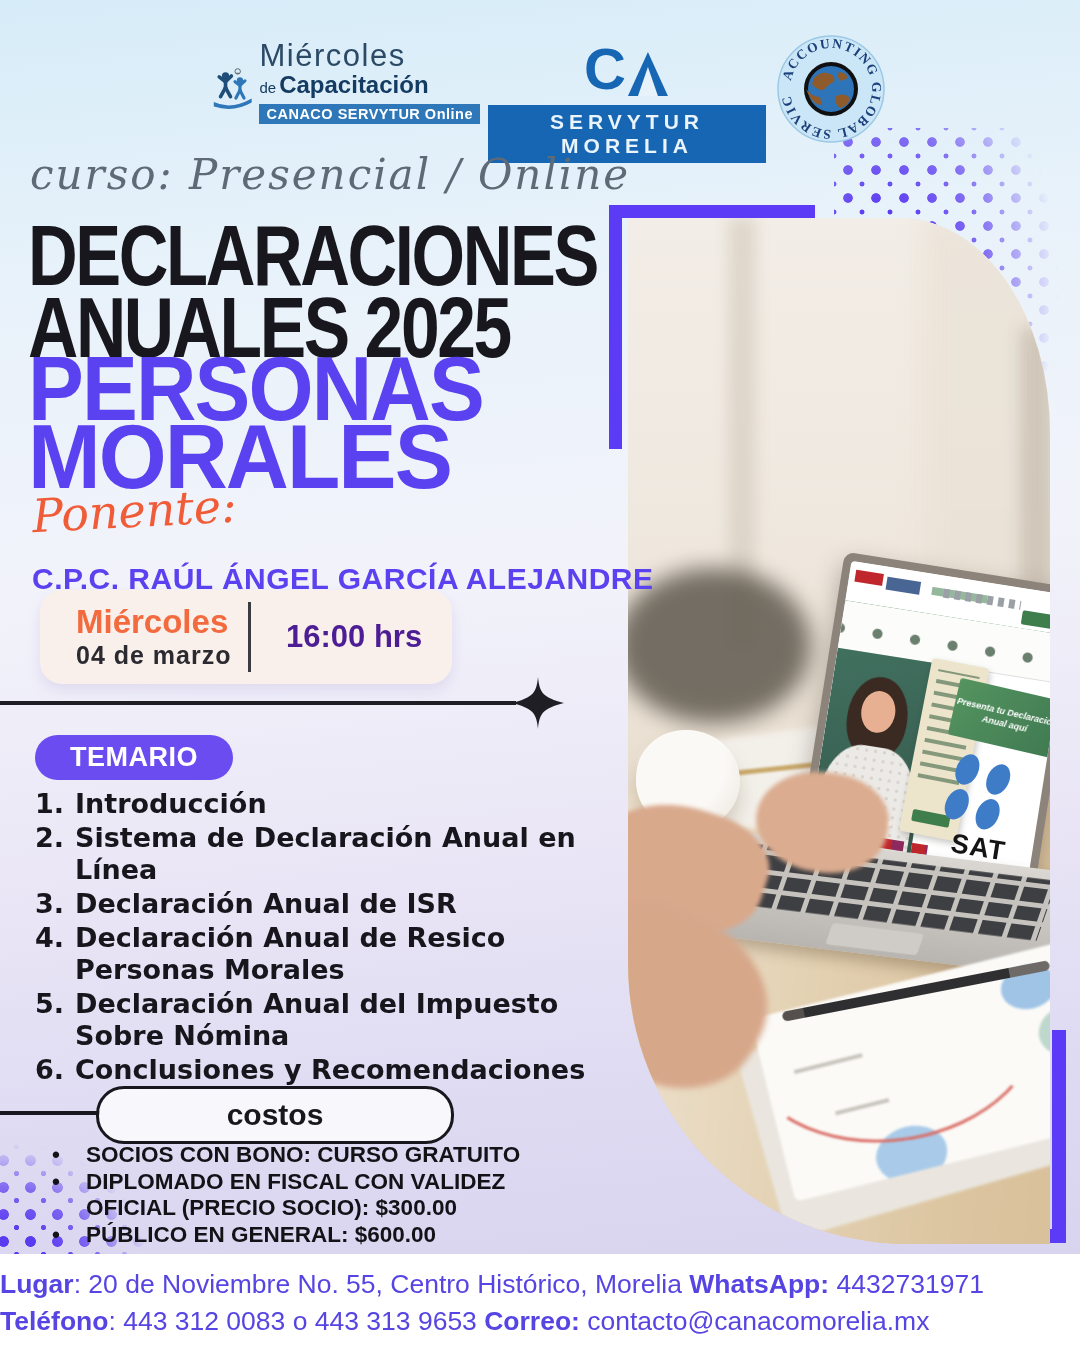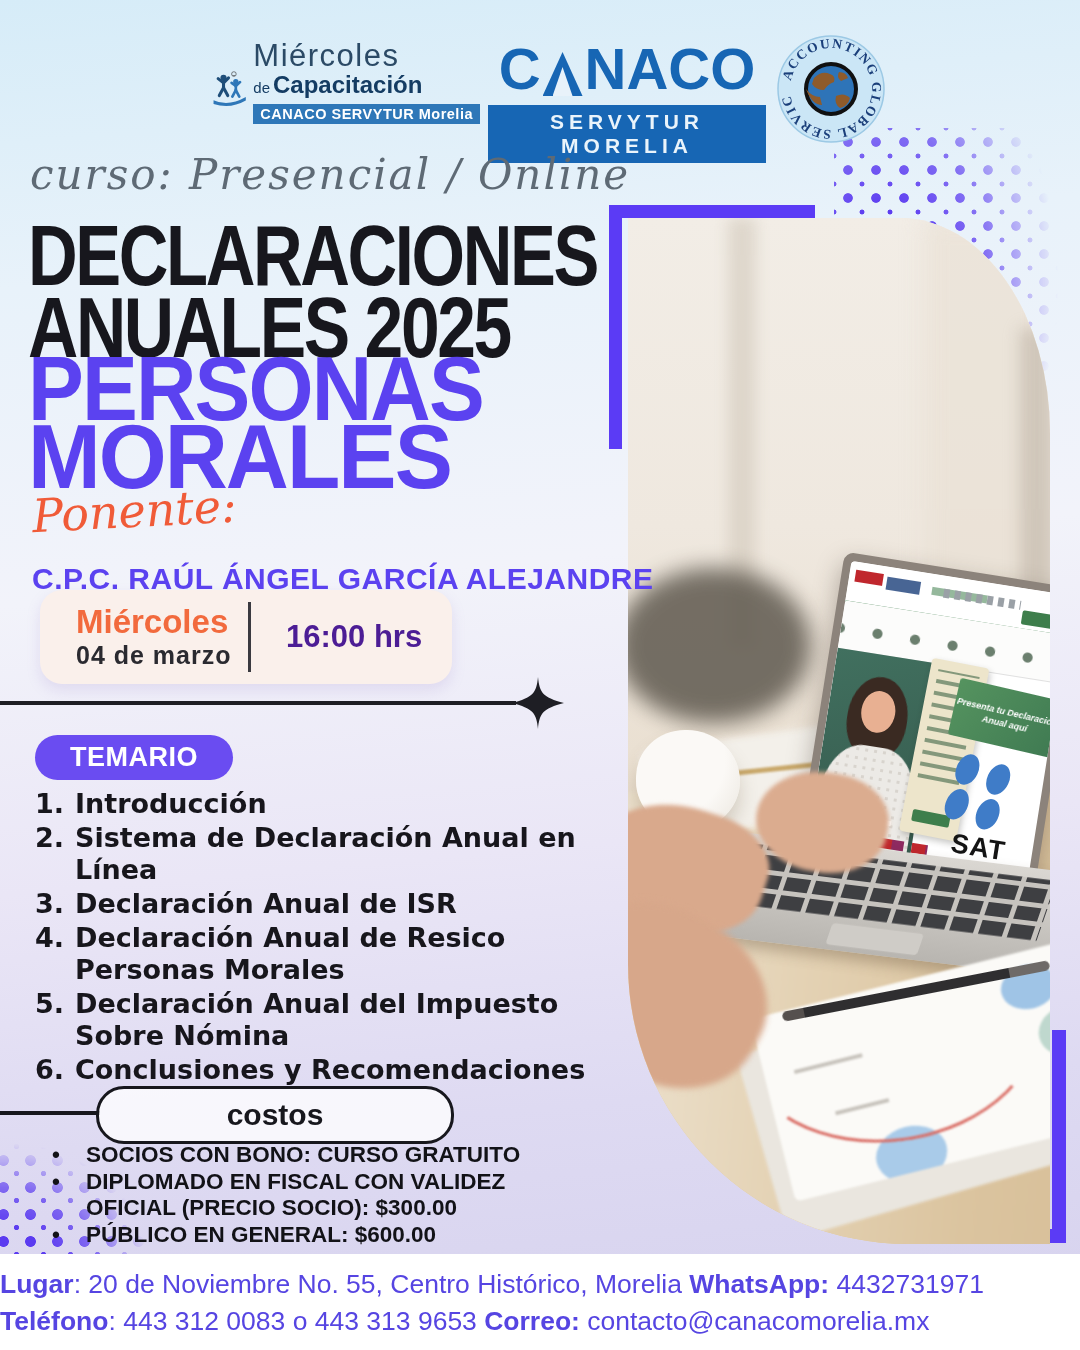--- a/index.html
+++ b/index.html
@@ -247,29 +247,28 @@
         <path d="M62 52 l-9 17"></path>
           <path d="M62 52 l9 17"></path>
       </g>
       <path d="M4 78 Q42 96 88 70 L88 79 Q48 102 4 88 Z" fill="#2E77B8"></path>
     </svg>
     <div class="mc-text">
       <div class="mc-title">Miércoles</div>
       <div class="mc-sub">
         <span class="de">de</span><span class="cap">Capacitación</span>
       </div>
-      <div class="mc-org">CANACO SERVYTUR Morelia</div>
+      <div class="mc-org">CANACO SERVYTUR Online</div>
     </div>
   </div>
 
   <div class="abs logo-canaco">
     <div class="canaco-word">
       <span>C</span>
         <span class="tri"></span>
-        <span>NACO</span>
     </div>
     <div class="canaco-sub">SERVYTUR MORELIA</div>
   </div>
 
   <div class="abs logo-ags">
     <svg width="110" height="110" viewBox="0 0 110 110">
       <circle cx="55" cy="55" r="53" fill="#CBE6F6" stroke="#9CC9E5" stroke-width="1.5"></circle>
       <path id="agsRing" d="M 55,55 m -41,0 a 41,41 0 1,1 82,0 a 41,41 0 1,1 -82,0" fill="none"></path>
       <text font-family="Liberation Serif, serif" font-size="13.5" font-weight="bold" fill="#1B3F7A" letter-spacing="1.5">
         <textPath href="#agsRing" startOffset="8">ACCOUNTING GLOBAL SERVICES</textPath>

